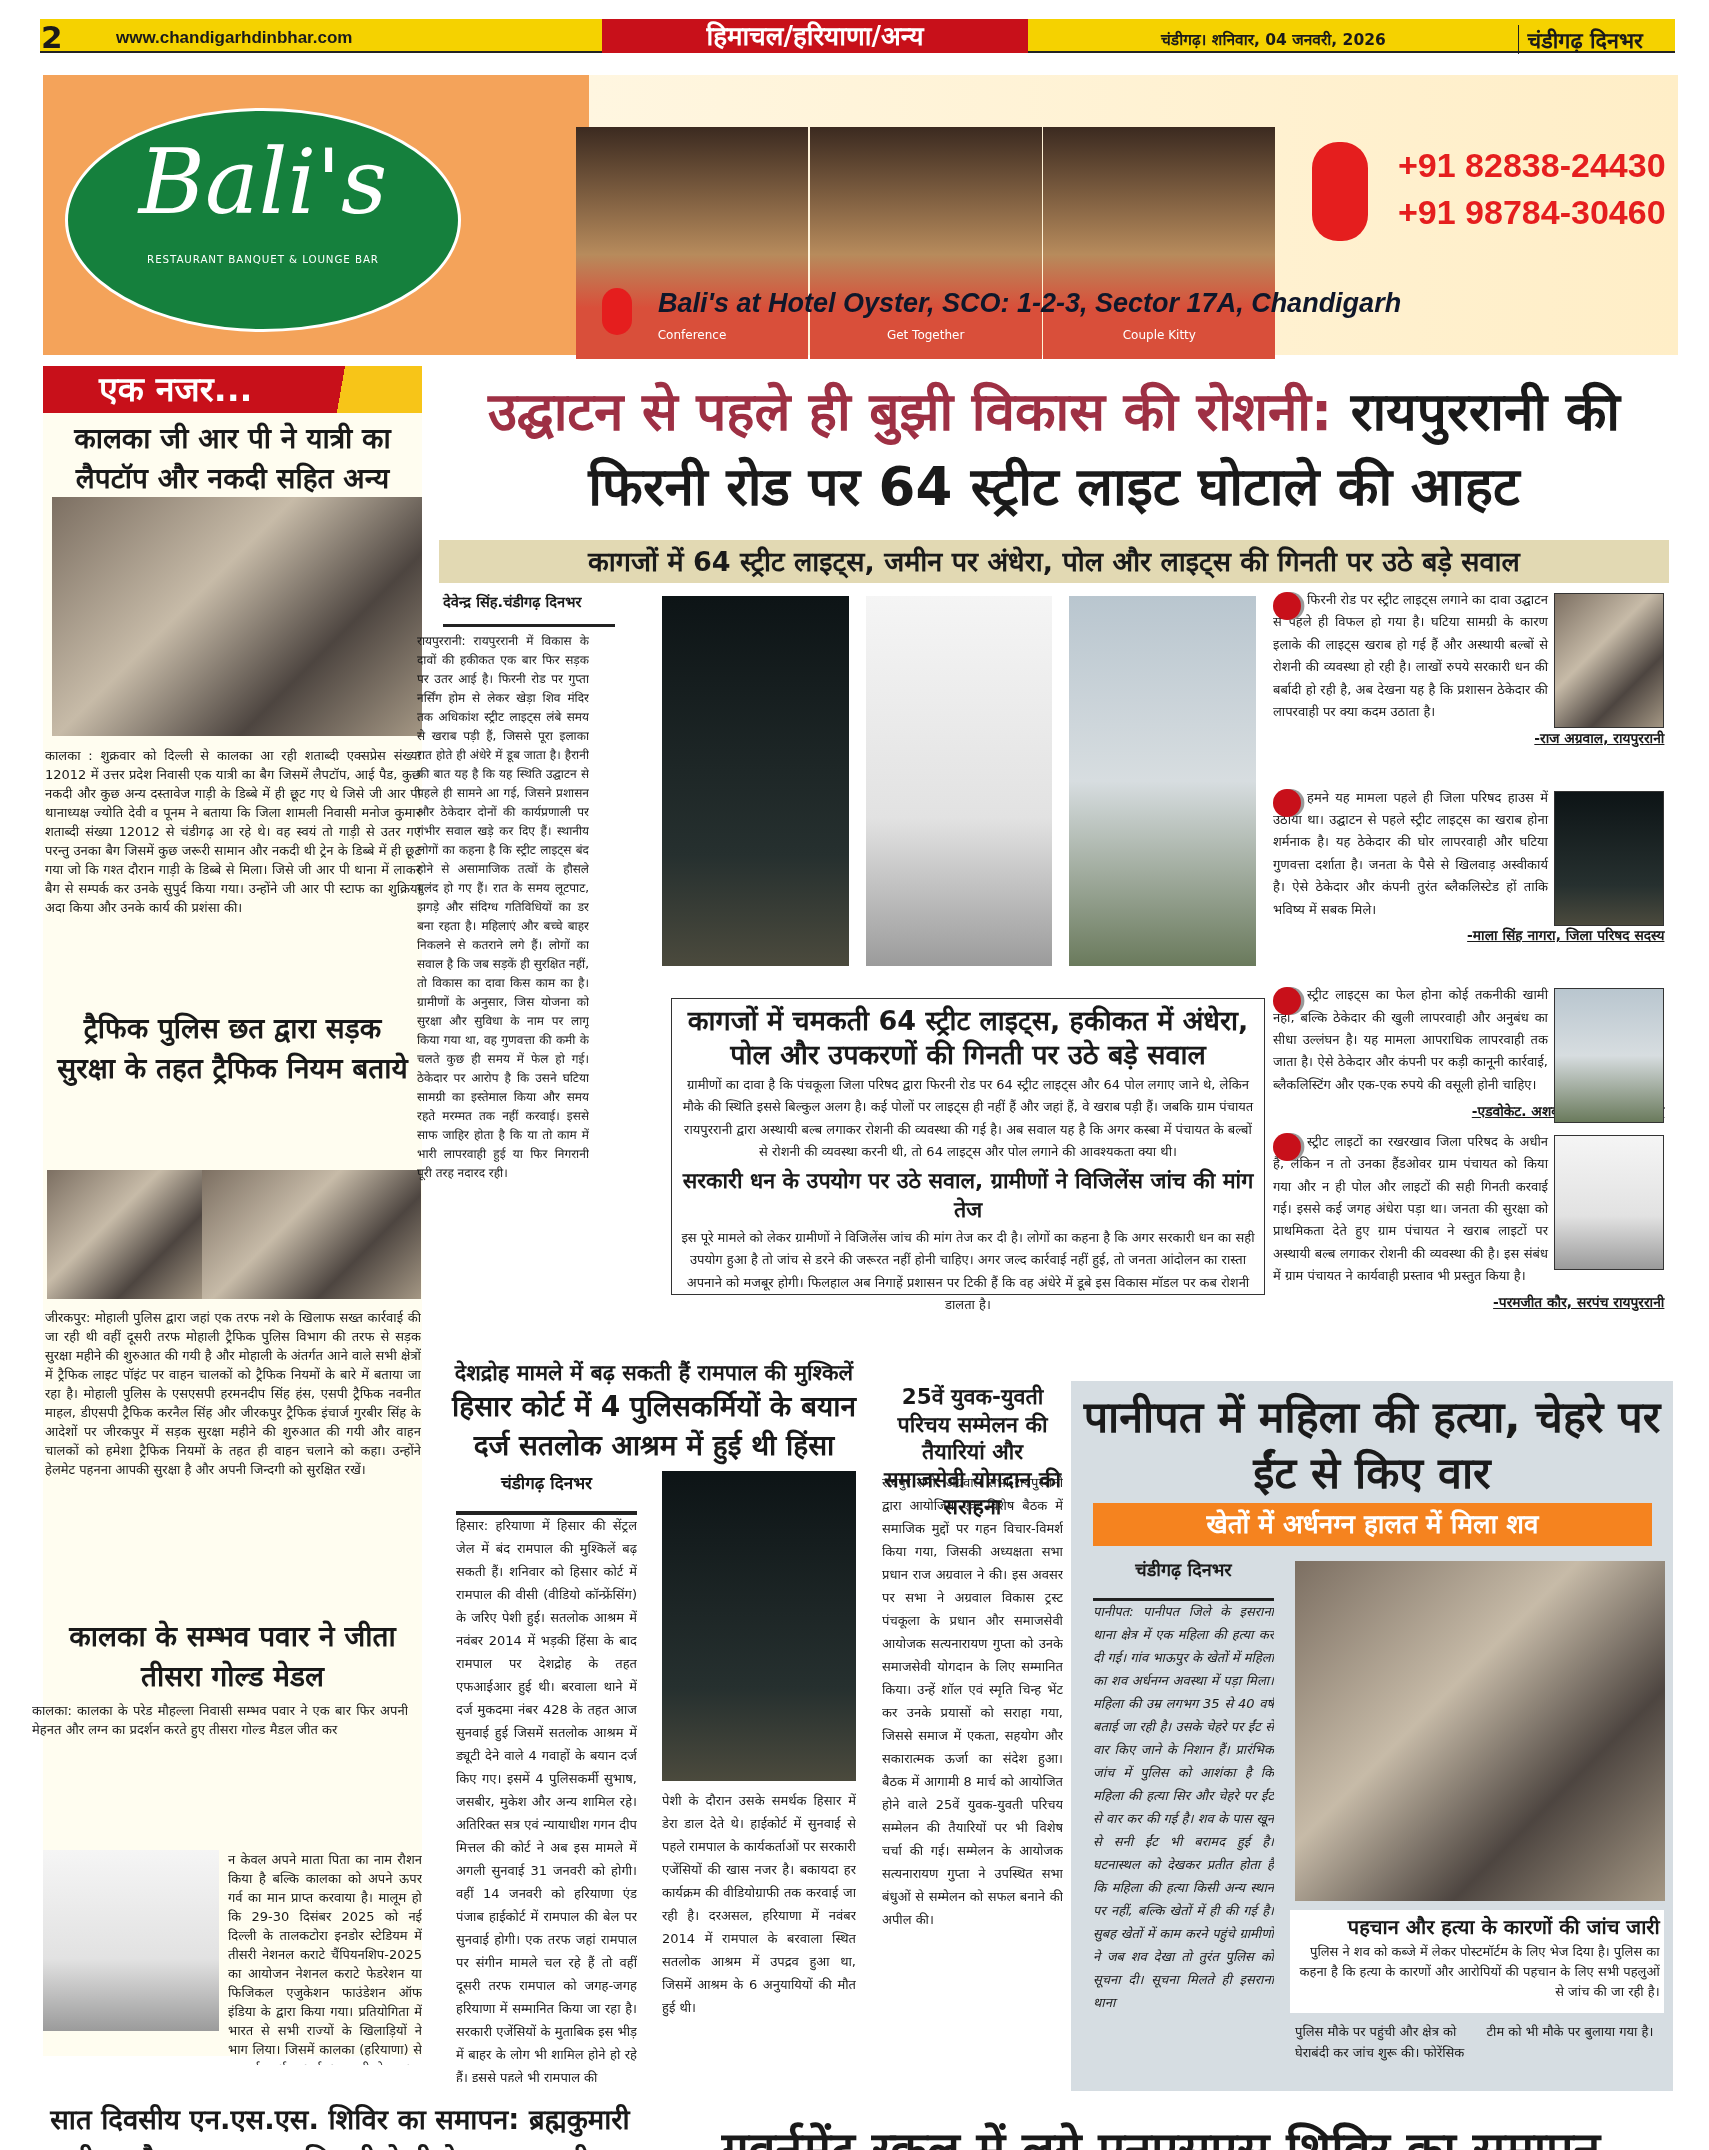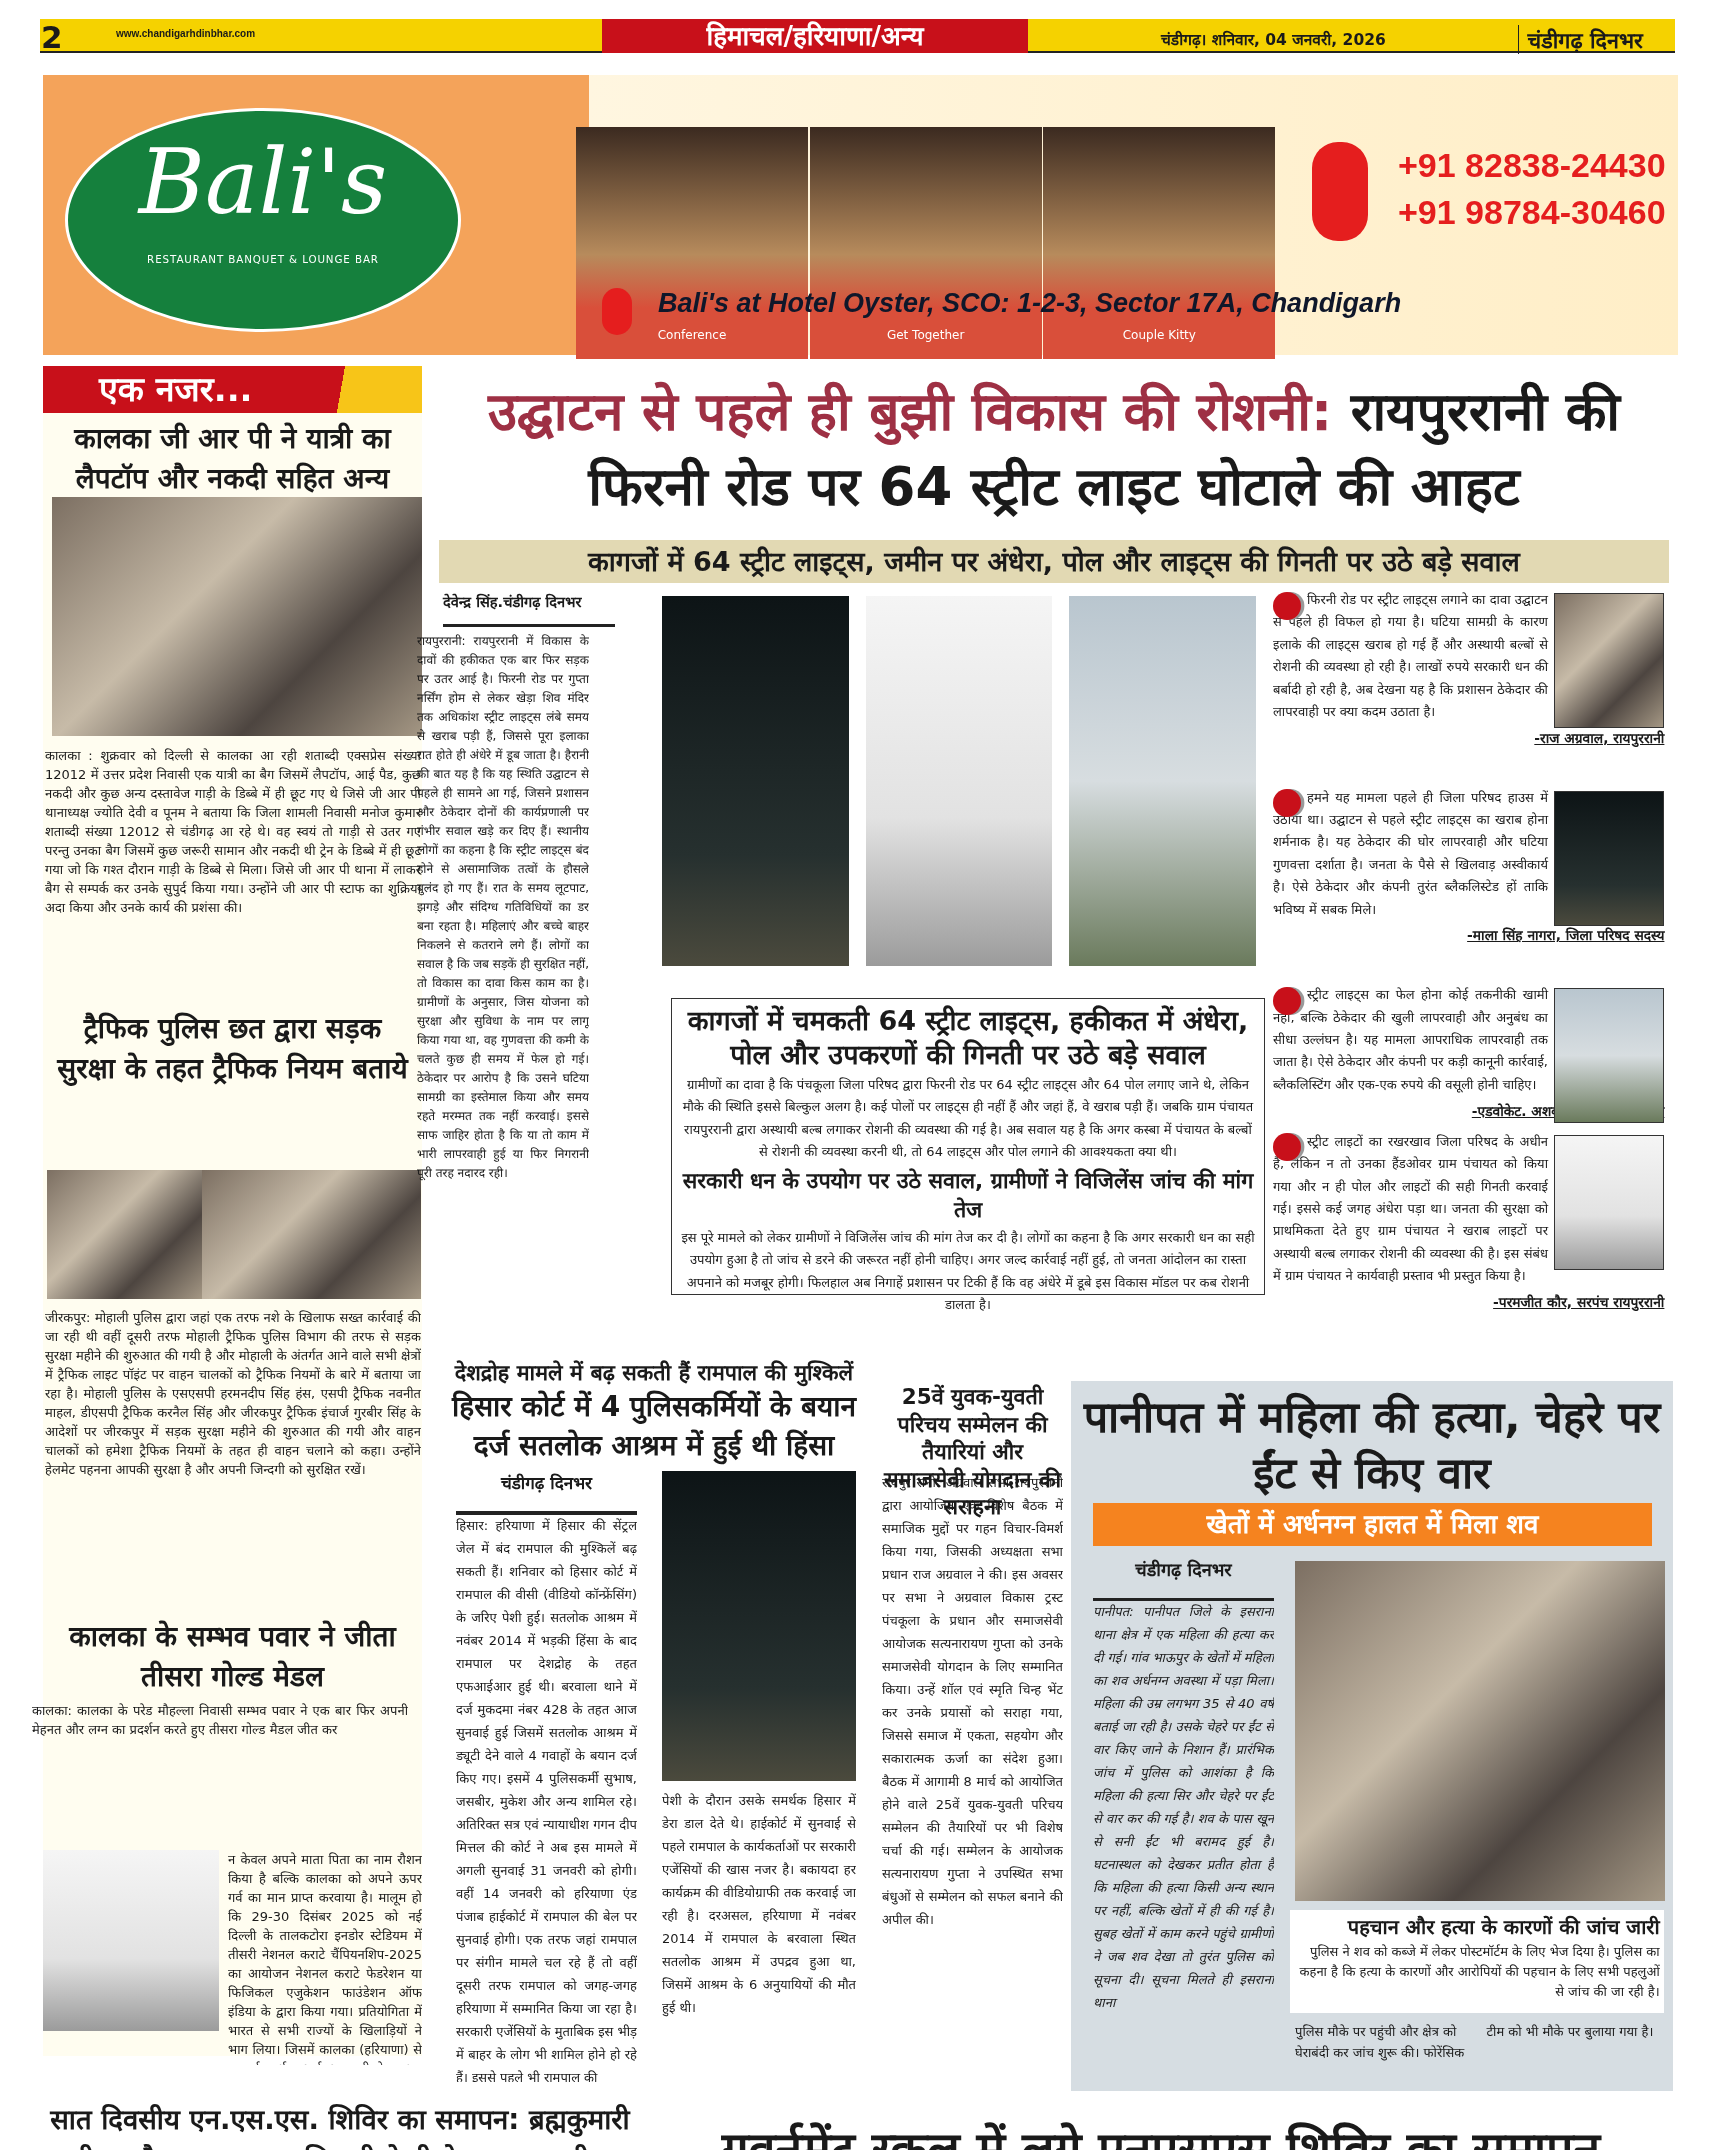--- a/index.html
+++ b/index.html
@@ -2,21 +2,21 @@
 <html style="font-size:6.9px"><head>
 <meta charset="utf-8">
 <style>
   html, body { margin:0; padding:0; background:#fff; }
   body { width:1710px; height:2693px; position:relative; overflow:hidden; font-family:"DejaVu Sans", sans-serif; color:#1a1a1a; }
   .abs { position:absolute; box-sizing:border-box; }
   .cond { font-family:"Liberation Sans", sans-serif; }
   
   #masthead { left:40px; top:19.4px; width:1635px; height:34px; background:#f5d200; border-bottom:2.2px solid #222; }
   #page-no { left:41px; top:21.5px; font-size:31px; font-weight:bold; line-height:30px; }
-  #site-url { left:116px; top:28px; font-size:10px; font-weight:bold; }
+  #site-url { left:116px; top:28px; font-size:17px; font-weight:bold; }
   #section-tab { left:602px; top:19.4px; width:426px; height:34px; background:#c8101a; color:#fff; font-size:26px; font-weight:bold; text-align:center; line-height:34px; }
   #dateline { left:1161px; top:28px; font-size:15.5px; font-weight:bold; }
   #paper-name { left:1518px; top:25px; font-size:21.5px; font-weight:bold; border-left:1.3px solid #222; padding-left:8.6px; }
   
   #ad { left:43px; top:75px; width:1635px; height:280px; background:linear-gradient(90deg,#f4a35a 0,#f4a35a 546px,#fff6e0 546px,#ffeec7 100%); }
   #ad-logo { left:65px; top:108px; width:396px; height:224px; border-radius:50%; background:#15803d; border:3.4px solid #fff; color:#fff; text-align:center; }
   #ad-logo .brand { font-family:"DejaVu Serif", serif; font-style:italic; font-size:90px; line-height:142px; display:block; }
   #ad-logo .tag { font-size:10.3px; letter-spacing:0.9px; }
   #ad-photos { left:576px; top:127px; width:701px; height:232px; display:flex; }
   .ad-photo { flex:1; margin-right:1.7px; background:linear-gradient(180deg,#3b2a20,#b78b5c 55%,#d94f3a 78%); position:relative; }

